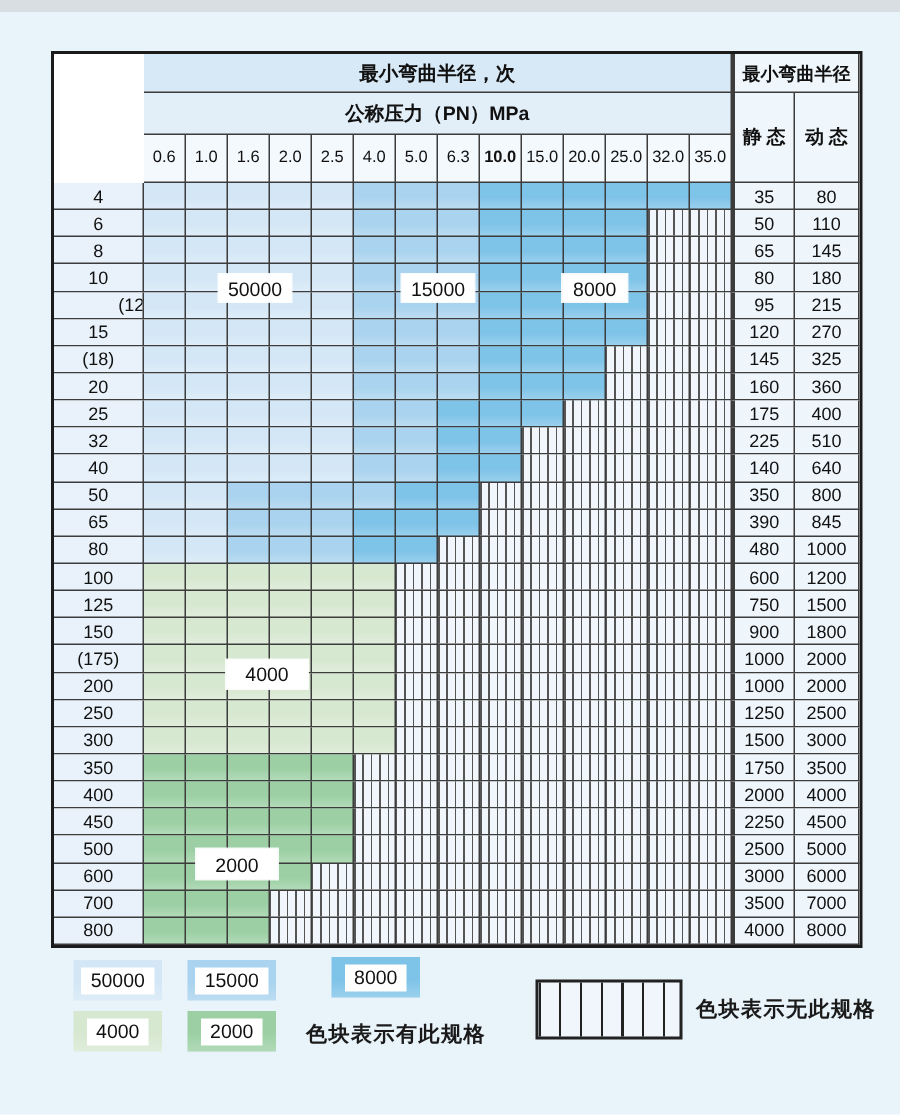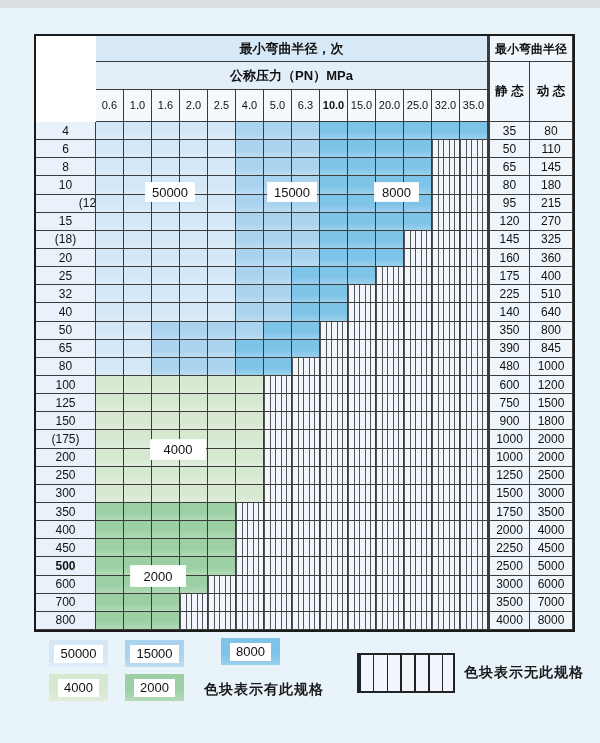--- a/index.html
+++ b/index.html
@@ -471,21 +471,21 @@
       <div class="c hx" style="grid-area: 27 / 8;"></div>
       <div class="c hx" style="grid-area: 27 / 9;"></div>
       <div class="c hx" style="grid-area: 27 / 10;"></div>
       <div class="c hx" style="grid-area: 27 / 11;"></div>
       <div class="c hx" style="grid-area: 27 / 12;"></div>
       <div class="c hx" style="grid-area: 27 / 13;"></div>
       <div class="c hx" style="grid-area: 27 / 14;"></div>
       <div class="c hx" style="grid-area: 27 / 15;"></div>
       <div class="c valcell sep-left" style="grid-area: 27 / 16;">2250</div>
       <div class="c valcell" style="grid-area: 27 / 17;">4500</div>
-      <div class="c dncell" style="grid-area: 28 / 1; font-weight: bold;">500</div>
+      <div class="c dncell" style="grid-area: 28 / 1;">500</div>
       <div class="c g2" style="grid-area: 28 / 2;"></div>
       <div class="c g2" style="grid-area: 28 / 3;"></div>
       <div class="c g2" style="grid-area: 28 / 4;"></div>
       <div class="c g2" style="grid-area: 28 / 5;"></div>
       <div class="c g2" style="grid-area: 28 / 6;"></div>
       <div class="c hx" style="grid-area: 28 / 7;"></div>
       <div class="c hx" style="grid-area: 28 / 8;"></div>
       <div class="c hx" style="grid-area: 28 / 9;"></div>
       <div class="c hx" style="grid-area: 28 / 10;"></div>
       <div class="c hx" style="grid-area: 28 / 11;"></div>

